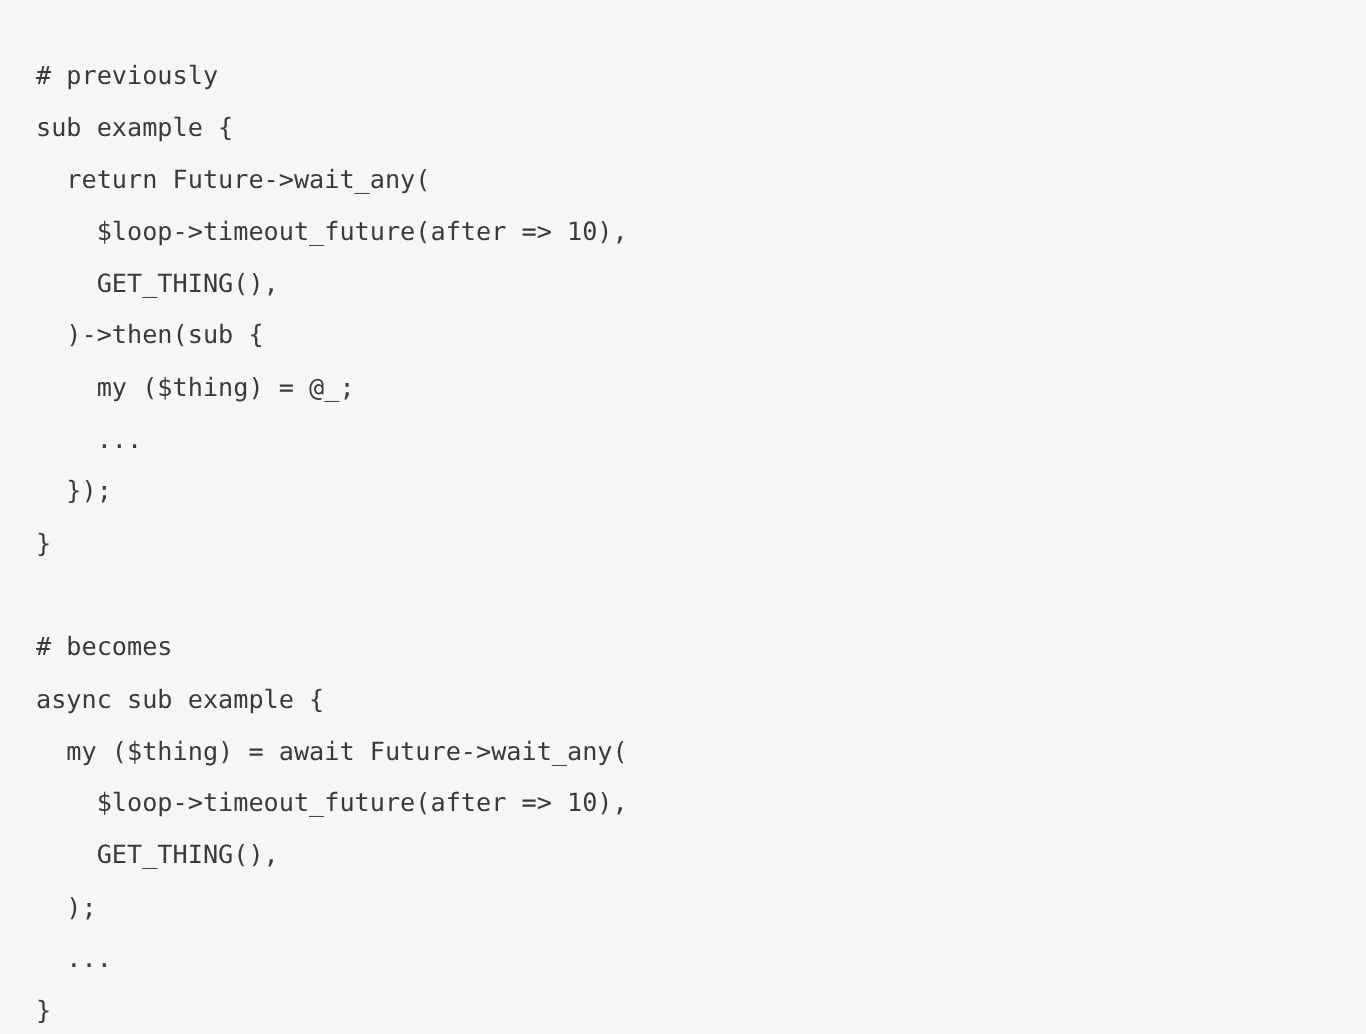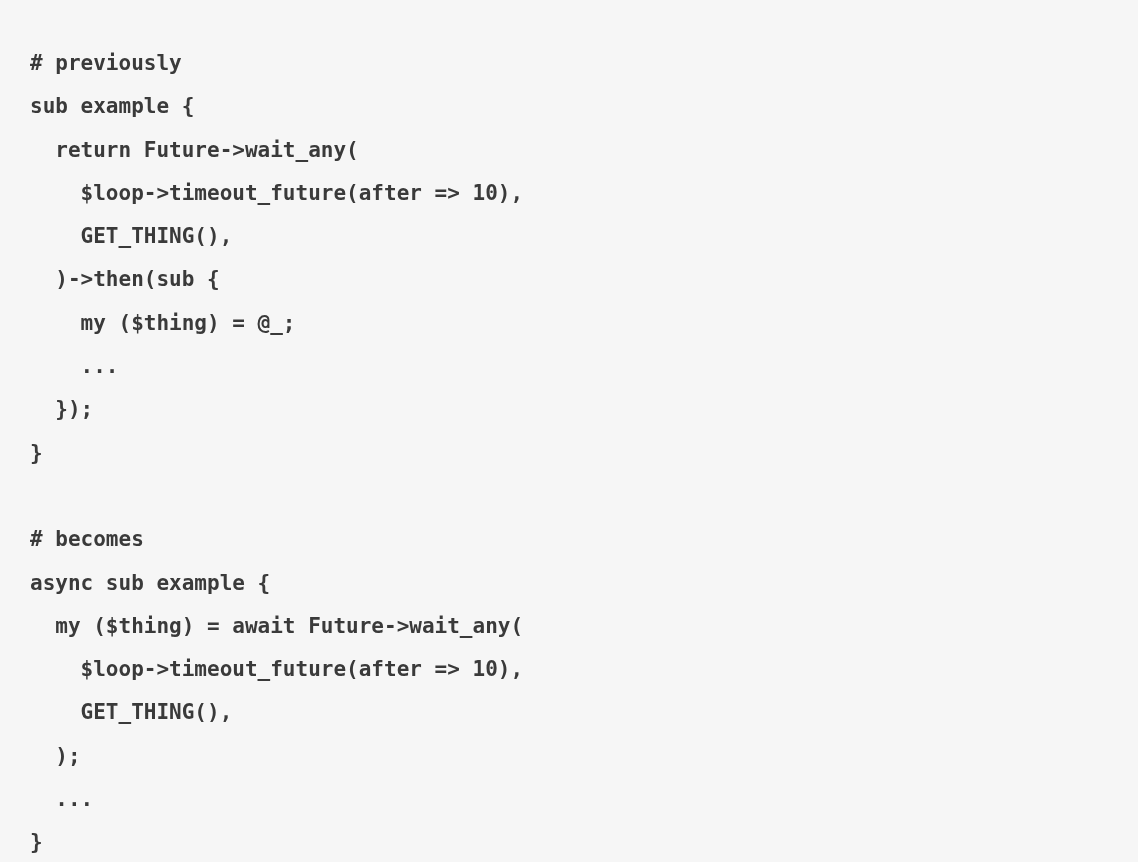--- a/index.html
+++ b/index.html
@@ -20,19 +20,18 @@
     background: #f6f6f6;
     font-family: "DejaVu Sans Mono", "Liberation Mono", monospace;
     font-size: 21px;
     color: #3a3a3a;
   }
   .code-line {
     white-space: pre;
     line-height: 43.3px;
     min-height: 43.3px;
     letter-spacing: 0px;
-    font-weight: bold;
   }
 </style>
 </head>
 <body>
 
 <pre class="code-block"><div class="code-line"># previously</div><div class="code-line">sub example {</div><div class="code-line">  return Future-&gt;wait_any(</div><div class="code-line">    $loop-&gt;timeout_future(after =&gt; 10),</div><div class="code-line">    GET_THING(),</div><div class="code-line">  )-&gt;then(sub {</div><div class="code-line">    my ($thing) = @_;</div><div class="code-line">    ...</div><div class="code-line">  });</div><div class="code-line">}</div><div class="code-line"></div><div class="code-line"># becomes</div><div class="code-line">async sub example {</div><div class="code-line">  my ($thing) = await Future-&gt;wait_any(</div><div class="code-line">    $loop-&gt;timeout_future(after =&gt; 10),</div><div class="code-line">    GET_THING(),</div><div class="code-line">  );</div><div class="code-line">  ...</div><div class="code-line">}</div></pre>
 
 </body></html>

